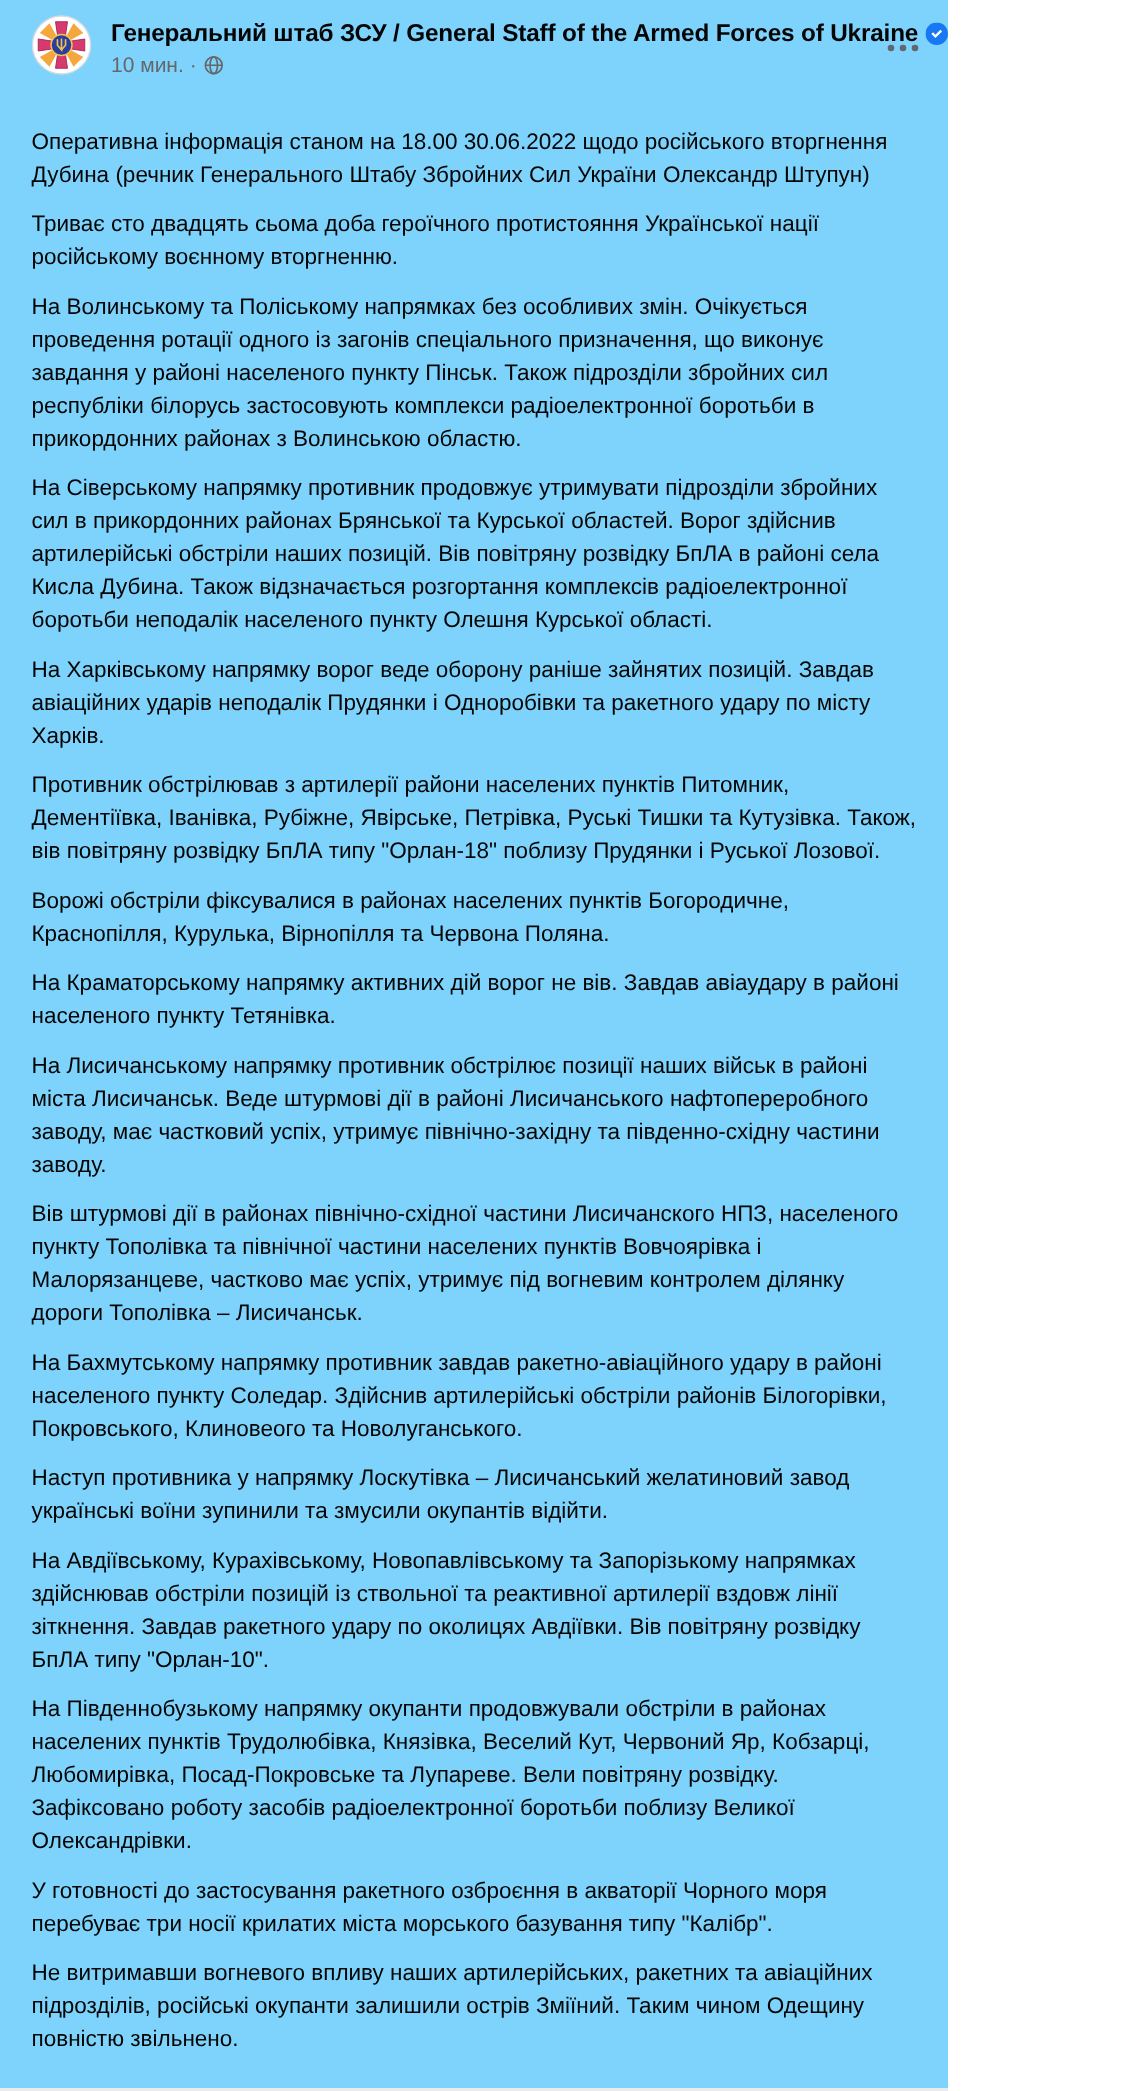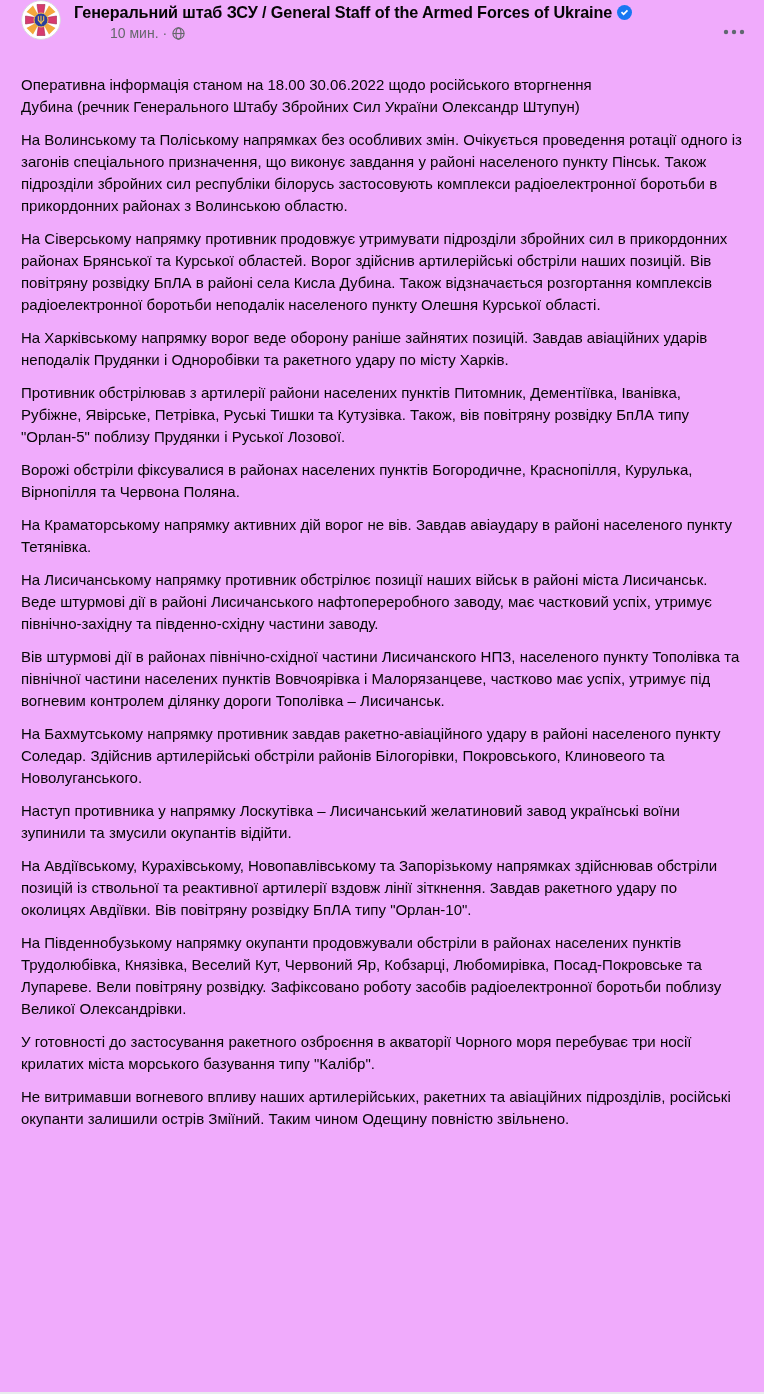--- a/index.html
+++ b/index.html
@@ -3,25 +3,25 @@
 <meta charset="utf-8">
 <style>
   html,body{margin:0;padding:0;background:#fff;}
   body{
     width:764px;
     font-family:"Liberation Sans","DejaVu Sans",sans-serif;
     -webkit-font-smoothing:antialiased;
   }
   .card{
     position:relative;
-    width:764px;
+    width:632px;
     min-height:1394px;
     box-sizing:border-box;
-    background:#f0abfc;
-    padding:0 21px 6px 21px;
+    background:#7dd3fc;
+    padding:10px 21px 6px 21px;
   }
   
   .header{
     display:flex;
     align-items:flex-start;
   }
   .avatar-wrap{
     width:40px;height:40px;
     flex:0 0 40px;
     border-radius:50%;
@@ -52,21 +52,21 @@
   .badge{display:inline-flex;flex:0 0 auto;}
   .sub-row{
     display:flex;
     align-items:center;
     gap:4px;
     margin-top:3px;
     color:#65676b;
     font-size:14px;
     line-height:16px;
   }
-  .timestamp{cursor:pointer;margin-left:36px;}
+  .timestamp{cursor:pointer;}
   .dot-sep{color:#65676b;}
   .globe{display:inline-flex;margin-left:1px;}
   .more-btn{
     position:absolute;
     top:18px;
     right:14px;
     width:32px;height:28px;
     display:flex;
     align-items:center;
     justify-content:center;
@@ -156,24 +156,25 @@
     <svg width="22" height="6" viewBox="0 0 22 6">
       <circle cx="3" cy="3" r="2.2" fill="#606770"></circle>
       <circle cx="11" cy="3" r="2.2" fill="#606770"></circle>
       <circle cx="19" cy="3" r="2.2" fill="#606770"></circle>
     </svg>
   </div>
 
   <div class="post">
     <p>Оперативна інформація станом на 18.00 30.06.2022 щодо російського вторгнення</p>
     <p>Дубина (речник Генерального Штабу Збройних Сил України Олександр Штупун)</p>
+    <p>Триває сто двадцять сьома доба героїчного протистояння Української нації російському воєнному вторгненню.</p>
     <p>На Волинському та Поліському напрямках без особливих змін. Очікується проведення ротації одного із загонів спеціального призначення, що виконує завдання у районі населеного пункту Пінськ. Також підрозділи збройних сил республіки білорусь застосовують комплекси радіоелектронної боротьби в прикордонних районах з Волинською областю.</p>
     <p>На Сіверському напрямку противник продовжує утримувати підрозділи збройних сил в прикордонних районах Брянської та Курської областей. Ворог здійснив артилерійські обстріли наших позицій. Вів повітряну розвідку БпЛА в районі села Кисла Дубина. Також відзначається розгортання комплексів радіоелектронної боротьби неподалік населеного пункту Олешня Курської області.</p>
     <p>На Харківському напрямку ворог веде оборону раніше зайнятих позицій. Завдав авіаційних ударів неподалік Прудянки і Одноробівки та ракетного удару по місту Харків.</p>
-    <p>Противник обстрілював з артилерії райони населених пунктів Питомник, Дементіївка, Іванівка, Рубіжне, Явірське, Петрівка, Руські Тишки та Кутузівка. Також, вів повітряну розвідку БпЛА типу "Орлан-5" поблизу Прудянки і Руської Лозової.</p>
+    <p>Противник обстрілював з артилерії райони населених пунктів Питомник, Дементіївка, Іванівка, Рубіжне, Явірське, Петрівка, Руські Тишки та Кутузівка. Також, вів повітряну розвідку БпЛА типу "Орлан-18" поблизу Прудянки і Руської Лозової.</p>
     <p>Ворожі обстріли фіксувалися в районах населених пунктів Богородичне, Краснопілля, Курулька, Вірнопілля та Червона Поляна.</p>
     <p>На Краматорському напрямку активних дій ворог не вів. Завдав авіаудару в районі населеного пункту Тетянівка.</p>
     <p>На Лисичанському напрямку противник обстрілює позиції наших військ в районі міста Лисичанськ. Веде штурмові дії в районі Лисичанського нафтопереробного заводу, має частковий успіх, утримує північно-західну та південно-східну частини заводу.</p>
     <p>Вів штурмові дії в районах північно-східної частини Лисичанского НПЗ, населеного пункту Тополівка та північної частини населених пунктів Вовчоярівка і Малорязанцеве, частково має успіх, утримує під вогневим контролем ділянку дороги Тополівка – Лисичанськ.</p>
     <p>На Бахмутському напрямку противник завдав ракетно-авіаційного удару в районі населеного пункту Соледар. Здійснив артилерійські обстріли районів Білогорівки, Покровського, Клиновеого та Новолуганського.</p>
     <p>Наступ противника у напрямку Лоскутівка – Лисичанський желатиновий завод українські воїни зупинили та змусили окупантів відійти.</p>
     <p>На Авдіївському, Курахівському, Новопавлівському та Запорізькому напрямках здійснював обстріли позицій із ствольної та реактивної артилерії вздовж лінії зіткнення. Завдав ракетного удару по околицях Авдіївки. Вів повітряну розвідку БпЛА типу "Орлан-10".</p>
     <p>На Південнобузькому напрямку окупанти продовжували обстріли в районах населених пунктів Трудолюбівка, Князівка, Веселий Кут, Червоний Яр, Кобзарці, Любомирівка, Посад-Покровське та Лупареве. Вели повітряну розвідку. Зафіксовано роботу засобів радіоелектронної боротьби поблизу Великої Олександрівки.</p>
     <p>У готовності до застосування ракетного озброєння в акваторії Чорного моря перебуває три носії крилатих міста морського базування типу "Калібр".</p>
     <p>Не витримавши вогневого впливу наших артилерійських, ракетних та авіаційних підрозділів, російські окупанти залишили острів Зміїний. Таким чином Одещину повністю звільнено.</p>

